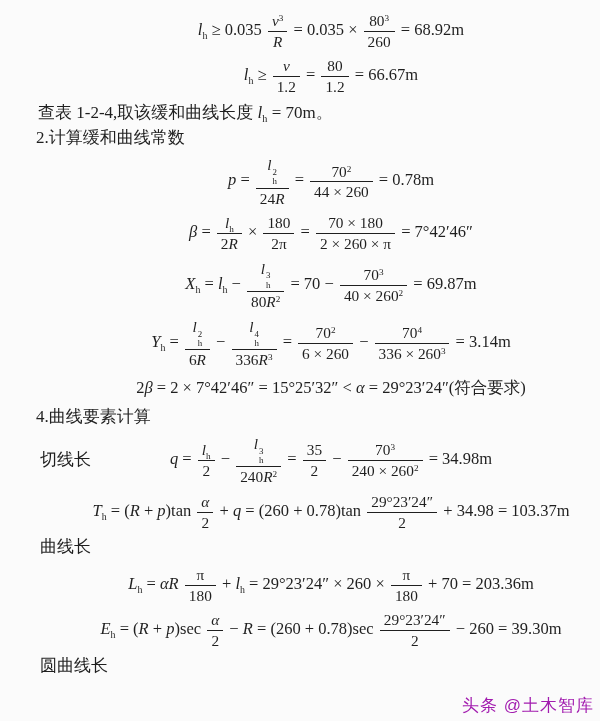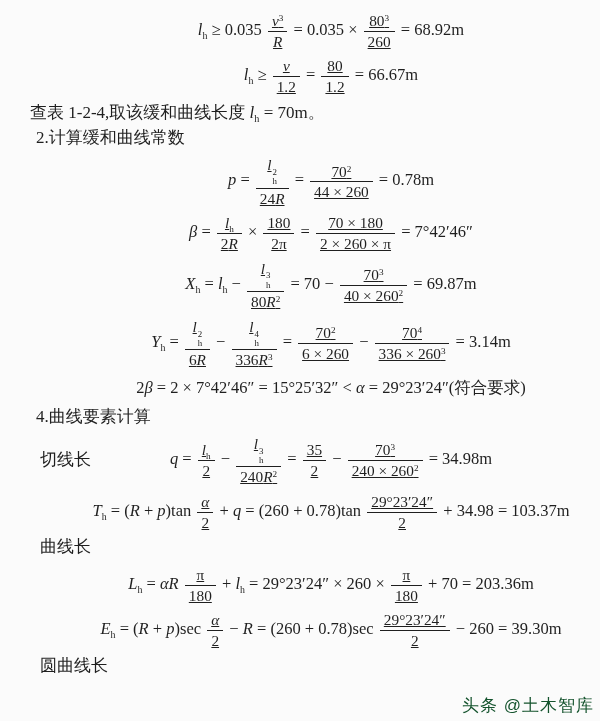--- a/index.html
+++ b/index.html
@@ -6,36 +6,36 @@
   body{
     width:600px;height:721px;overflow:hidden;position:relative;
     background:#fbfbfb;color:#1f1f1f;
     font-family:"Liberation Serif","DejaVu Serif",serif;
   }
   .page{width:100%;height:100%;position:relative;}
   #rows{padding-top:5px;}
   .row{font-size:16.5px;line-height:1.22;}
   .row.formula{text-align:center;padding-left:70px;padding-right:8px;margin:7px 7px;}
   .row.plainformula{text-align:center;padding-left:70px;padding-right:8px;margin:9px 0;}
-  .row.para{padding-left:22px;margin:5px 8px;font-size:17px;}
+  .row.para{padding-left:22px;margin:5px 16px;font-size:17px;}
   .row.heading{padding-left:36px;margin:5px 0;font-size:17px;}
   .row.labelrow{padding-left:40px;margin:7px 0 2px;font-size:17px;font-family:Liberation Mono, monospace;}
   .row.labeled{position:relative;margin:7px 0;}
   .row.labeled .rl{position:absolute;left:40px;top:50%;transform:translateY(-50%);font-size:17px;}
   .row.labeled .fwrap{display:block;text-align:center;padding-left:70px;padding-right:8px;}
-  .frac{display:inline-block;vertical-align:middle;text-align:center;font-size:0.93em;margin:0 2px;line-height:1.15;text-decoration:underline;}
+  .frac{display:inline-block;vertical-align:middle;text-align:center;font-size:0.93em;margin:0 2px;line-height:1.15;}
   .frac .num{display:block;border-bottom:1.3px solid #1f1f1f;padding:0 4px 1px;}
   .frac .den{display:block;padding:1px 4px 0;}
   .var{font-style:italic;}
   sub,sup{font-size:0.6em;line-height:0;}
   sub{vertical-align:-0.4em;}
   sup{vertical-align:0.5em;}
   .ss{display:inline-flex;flex-direction:column;align-items:flex-start;font-size:0.58em;line-height:1.05;vertical-align:-0.55em;margin-left:1px;font-style:normal;}
   .ss .up,.ss .dn{display:block;}
-  .watermark{position:absolute;right:6px;bottom:4px;font-size:17px;letter-spacing:1px;color:#14532d;font-family:"Liberation Sans","DejaVu Sans",sans-serif;}
+  .watermark{position:absolute;right:6px;bottom:4px;font-size:17px;letter-spacing:1px;color:#a21caf;font-family:"Liberation Sans","DejaVu Sans",sans-serif;}
 </style>
 </head>
 <body style="background: rgb(251, 251, 251); color: rgb(31, 31, 31);">
 
 <div class="page">
   <div id="rows">
       <div class="row formula"><span class="var">l</span><sub>h</sub><span> ≥ 0.035 </span><span class="frac"><span class="num"><span class="var">v</span><sup>3</sup></span><span class="den"><span class="var">R</span></span></span><span> = 0.035 × </span><span class="frac"><span class="num"><span>80</span><sup>3</sup></span><span class="den"><span>260</span></span></span><span> = 68.92m</span></div>
       <div class="row formula"><span class="var">l</span><sub>h</sub><span> ≥ </span><span class="frac"><span class="num"><span class="var">v</span></span><span class="den"><span>1.2</span></span></span><span> = </span><span class="frac"><span class="num"><span>80</span></span><span class="den"><span>1.2</span></span></span><span> = 66.67m</span></div>
       <div class="row para"><span>查表 1-2-4,取该缓和曲线长度 </span><span class="var">l</span><sub>h</sub><span> = 70m。</span></div>
       <div class="row heading"><span>2.计算缓和曲线常数</span></div>

